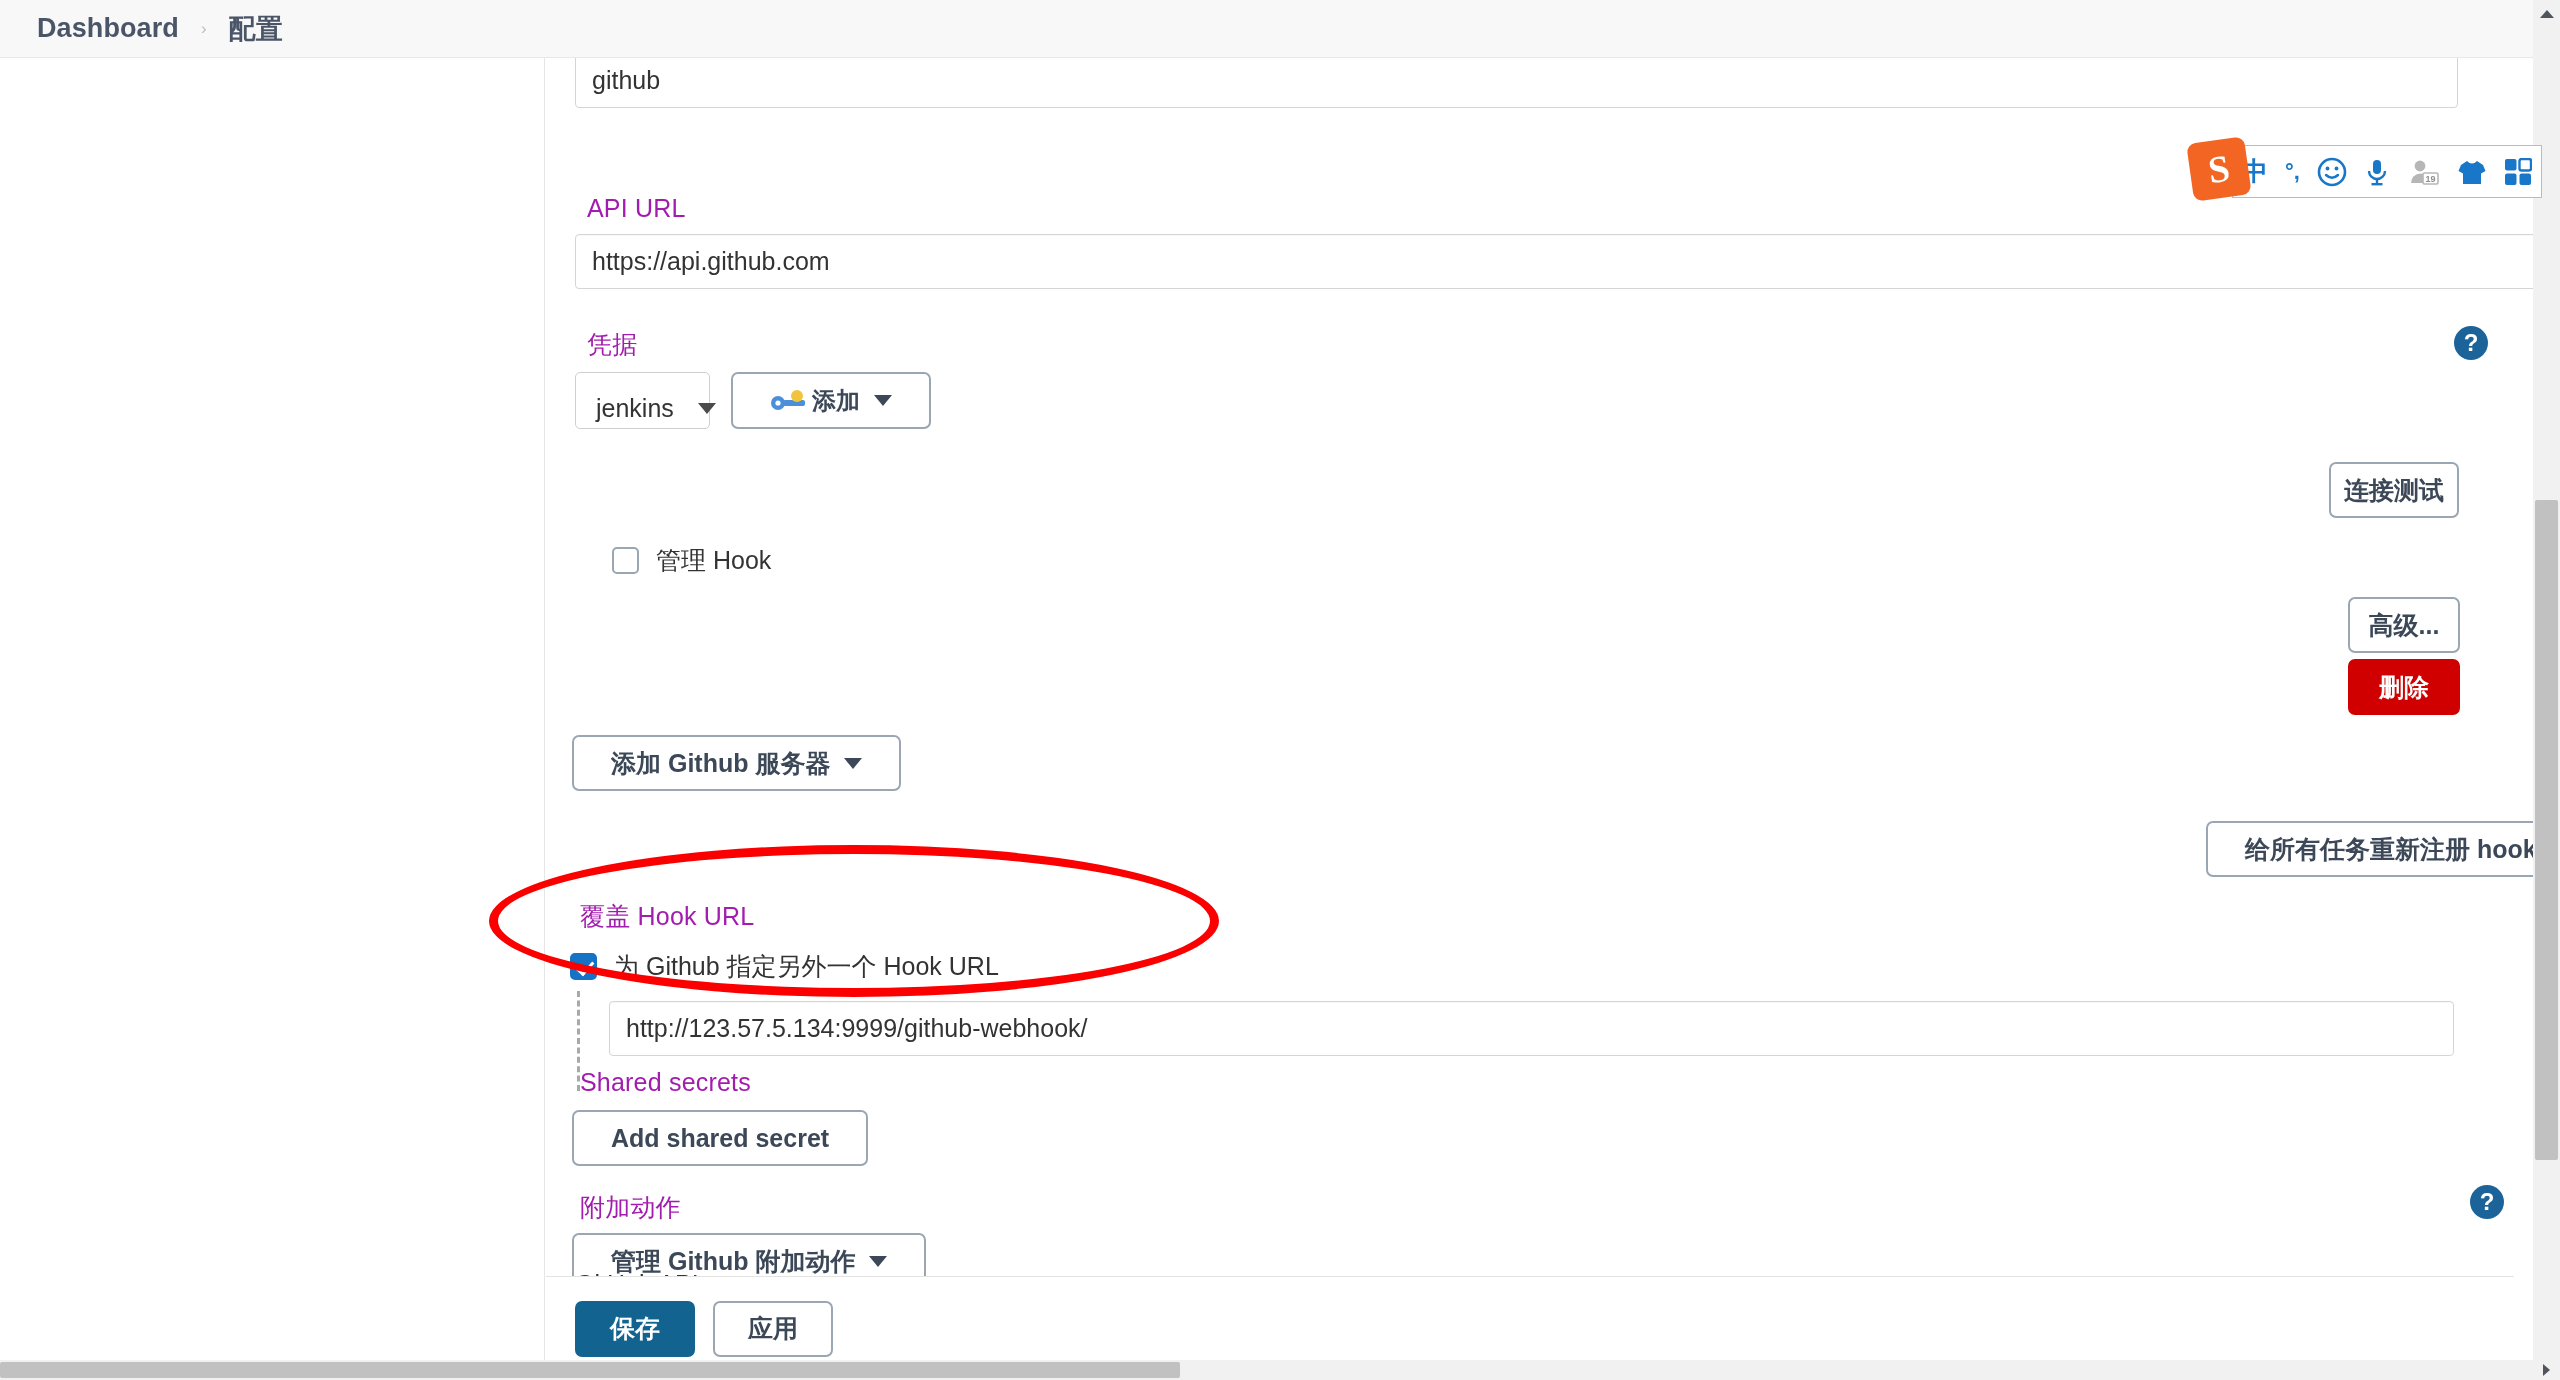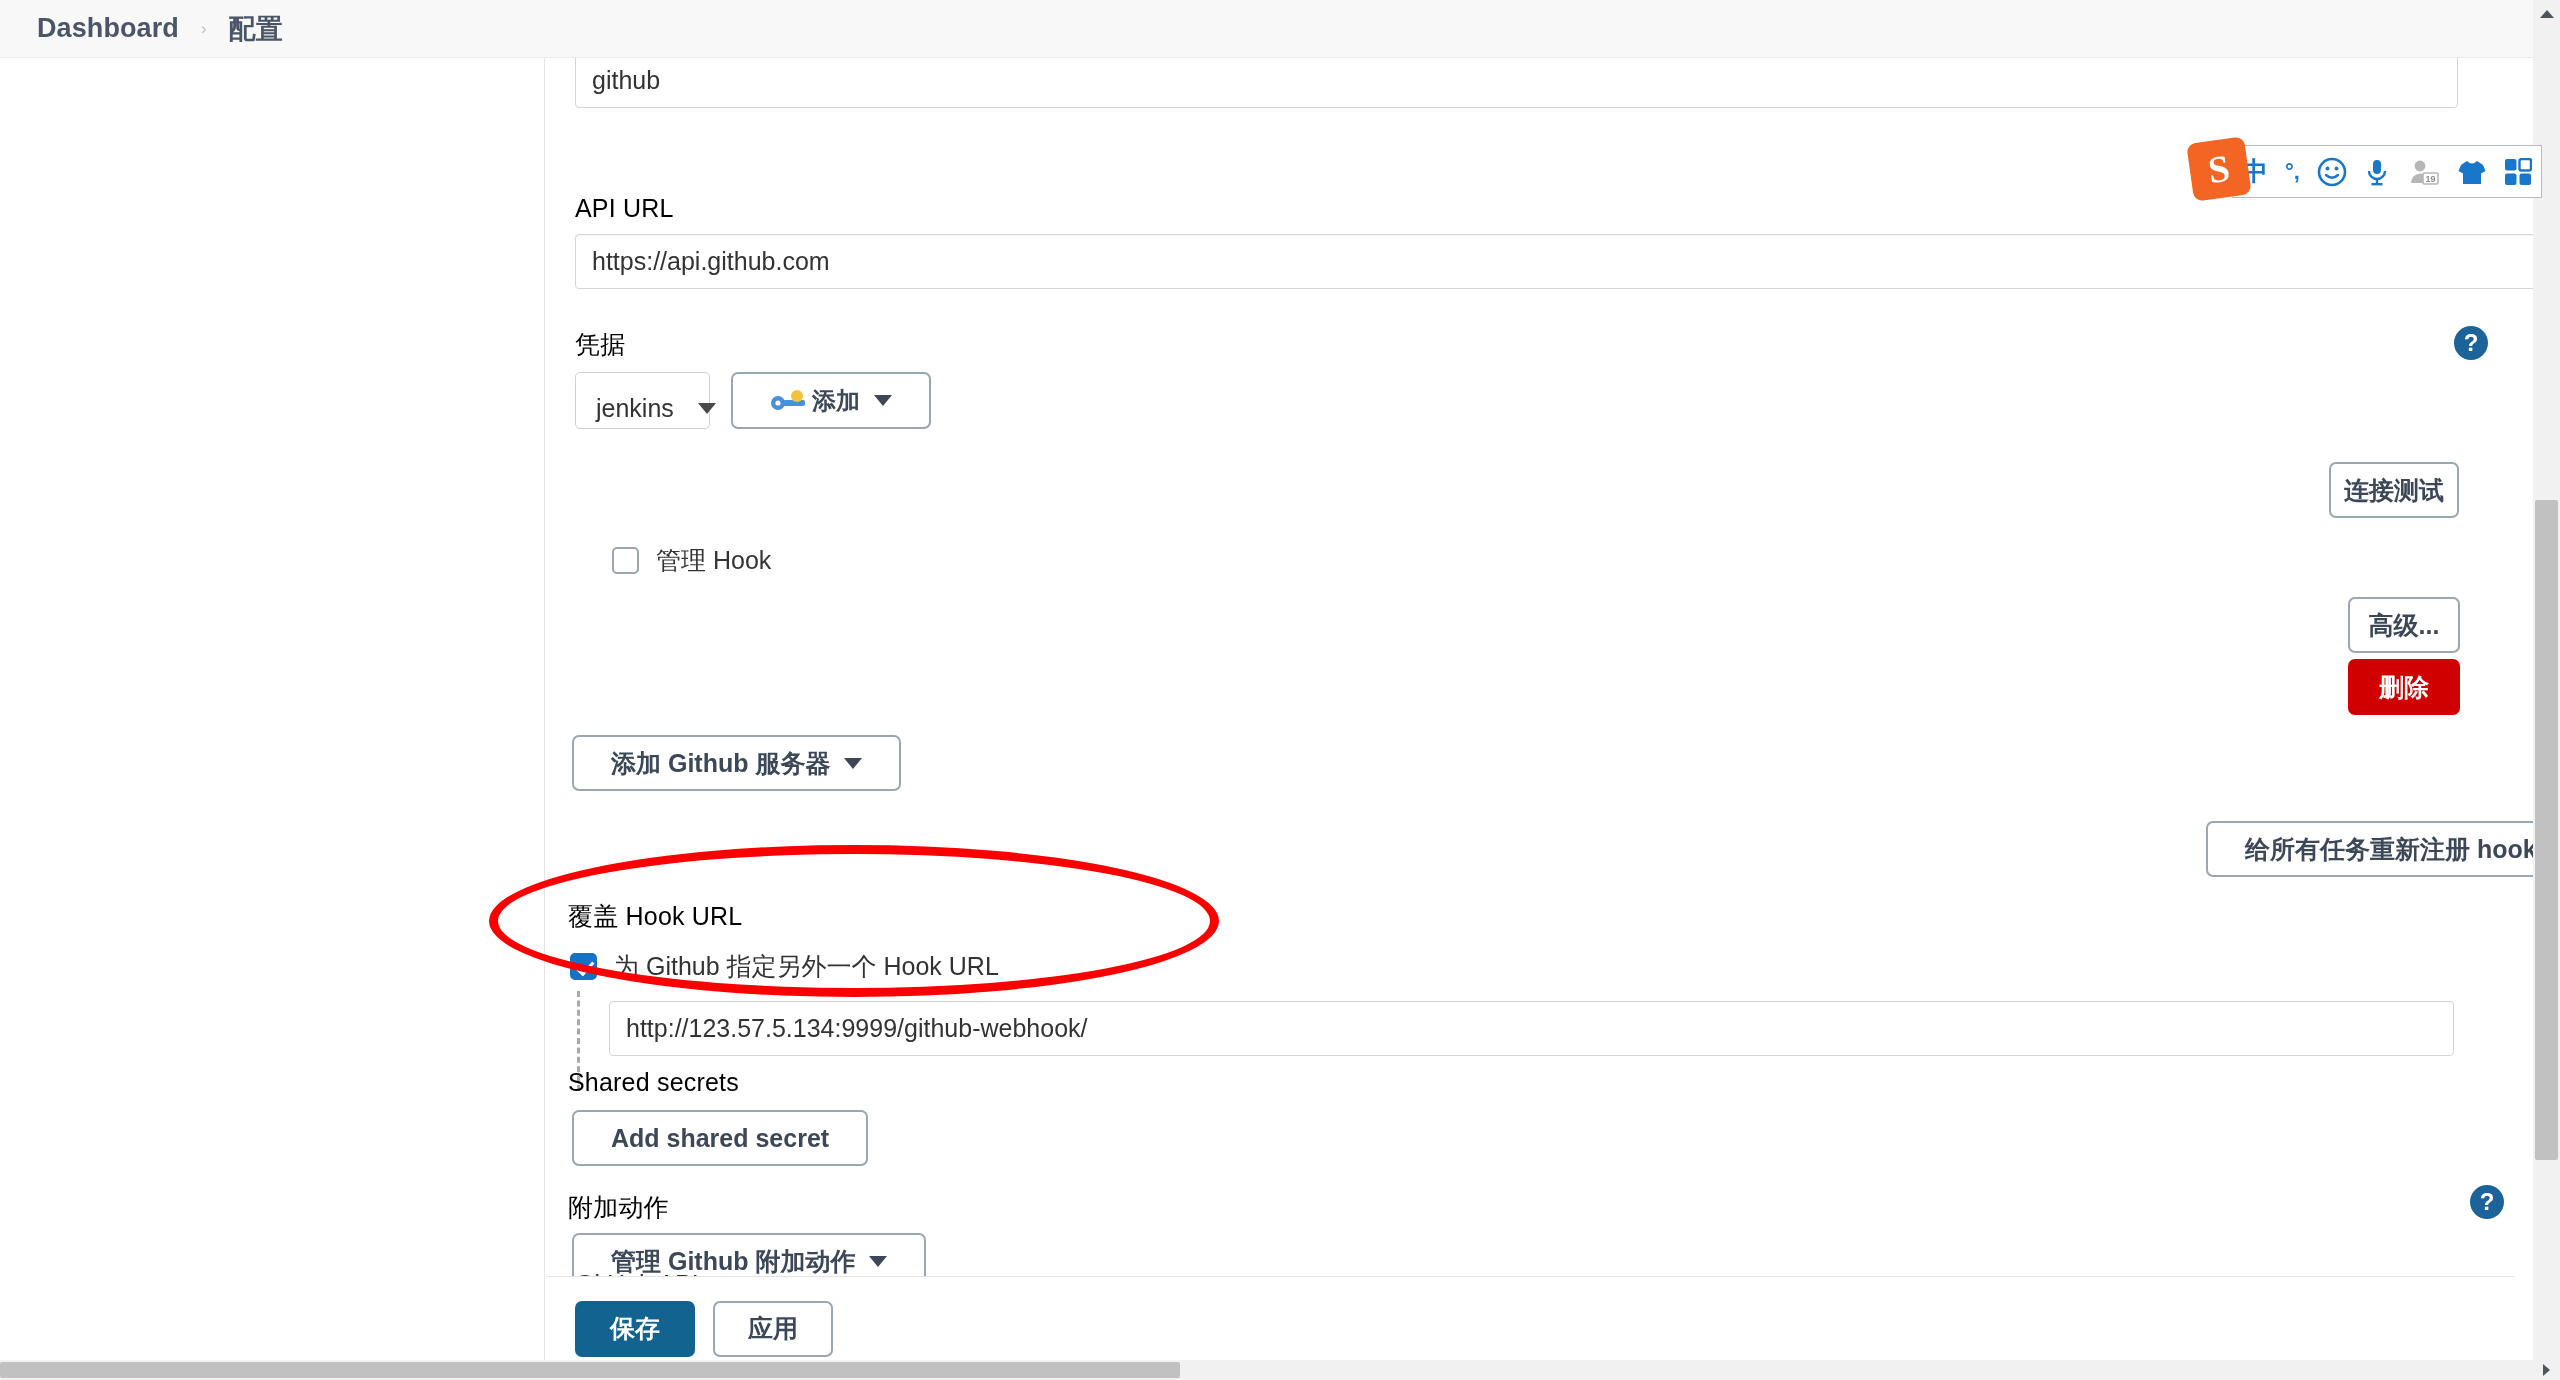--- a/index.html
+++ b/index.html
@@ -44,22 +44,23 @@
   }
 
   
   #main-content {
     position:absolute; left:546px; top:0; width:1968px; height:1322px;
     background:#ffffff;
   }
 
   
   .field-label {
-    font-size:25px; color:#000000; font-weight:400;
+    font-size:25px; color:#a21caf; font-weight:400;
     letter-spacing:.2px;
+    margin-left:12px;
   }
   .text-input {
     height:55px; border:1px solid #d5d5d5; border-radius:4px;
     background:#ffffff;
     font-size:25px; color:#333333;
     padding:0 16px;
     display:flex; align-items:center;
     box-shadow:0 1px 1px rgba(0,0,0,.03) inset;
   }
 

